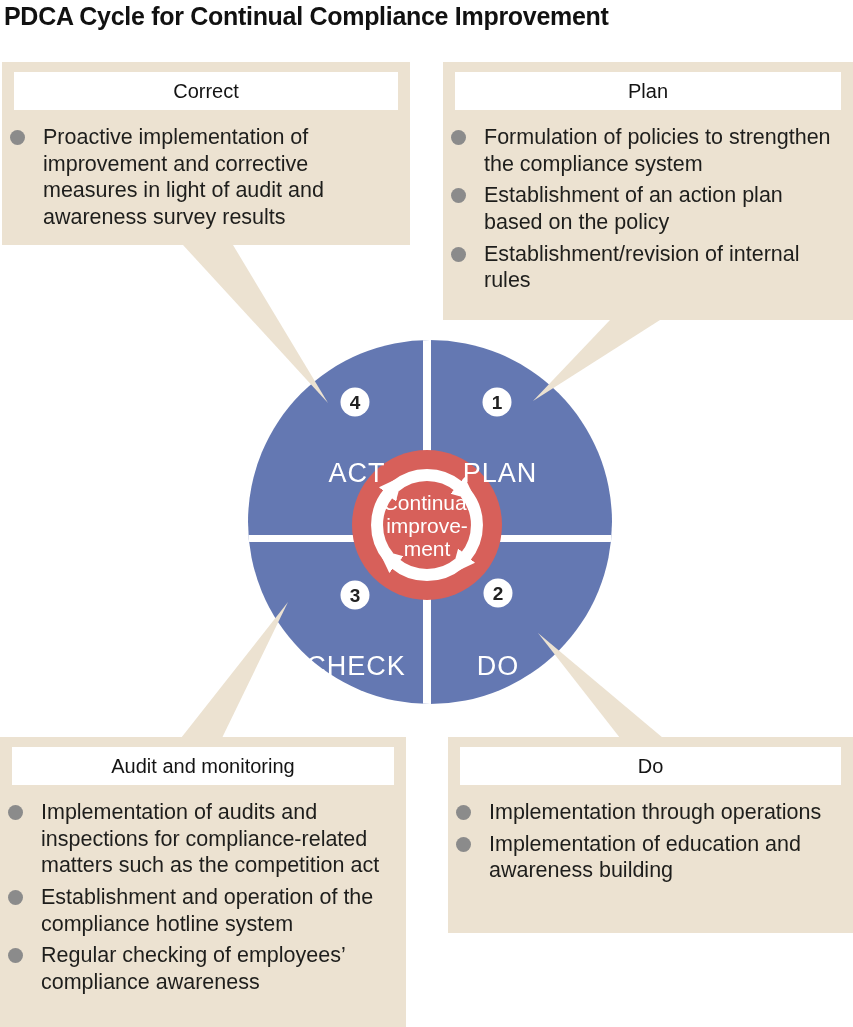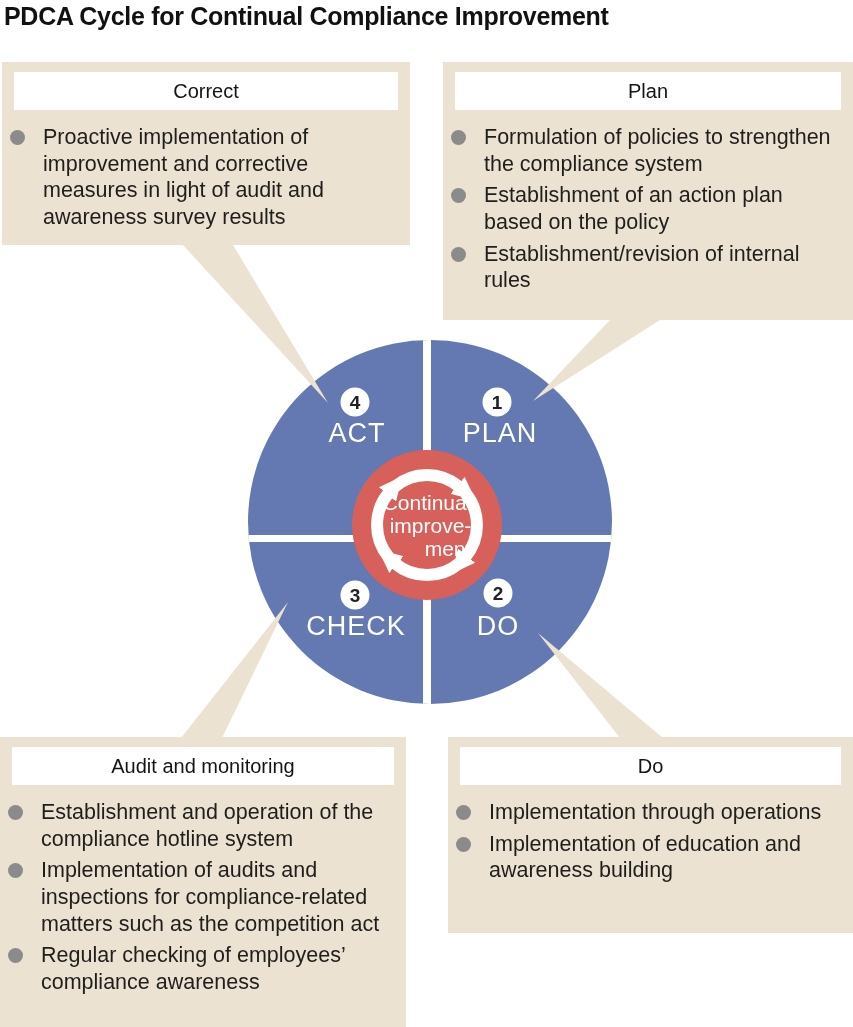--- a/index.html
+++ b/index.html
@@ -28,26 +28,26 @@
   .item-text { font-size:21.5px; line-height:1.24; color:#1E1E1C; }
 
   .q-badge {
     position:absolute; z-index:2; transform:translate(-50%,-50%);
     width:29px; height:29px; border-radius:50%; background:#ffffff;
     color:#222222; font-weight:bold; font-size:19px;
     display:flex; align-items:center; justify-content:center;
   }
   .q-label {
     position:absolute; z-index:2; transform:translate(-50%,-50%);
-    color:#ffffff; font-size:27px; letter-spacing:1px; white-space:nowrap;
+    color:#ffffff; font-size:27px; letter-spacing:1px; white-space:nowrap;margin-top:40px;
   }
   .center-label {
     position:absolute; z-index:2; left:427px; top:525px;
     transform:translate(-50%,-50%); color:#ffffff;
-    font-size:21px; line-height:23px; text-align:right; white-space:nowrap;
+    font-size:21px; line-height:23px; text-align:center; white-space:nowrap;
   }
 </style>
 </head>
 <body>
 
 <div class="canvas">
 
   <div class="page-title">PDCA Cycle for Continual Compliance Improvement</div>
 
   <svg class="diagram-svg" width="853" height="1027" viewBox="0 0 853 1027">
@@ -124,25 +124,25 @@
         <span class="item-text">Establishment/revision of internal rules</span>
       </div>
     </div>
   </div>
 
   <div class="info-box" style="left:0px; top:737px; width:406px; height:366px;">
     <div class="box-header">Audit and monitoring</div>
     <div class="box-items">
       <div class="box-item">
         <span class="bullet"></span>
-        <span class="item-text">Establishment and operation of the compliance hotline system</span>
+        <span class="item-text">Implementation of audits and inspections for compliance-related matters such as the competition act</span>
       </div>
       <div class="box-item">
         <span class="bullet"></span>
-        <span class="item-text">Implementation of audits and inspections for compliance-related matters such as the competition act</span>
+        <span class="item-text">Establishment and operation of the compliance hotline system</span>
       </div>
       <div class="box-item">
         <span class="bullet"></span>
         <span class="item-text">Regular checking of employees’ compliance awareness</span>
       </div>
     </div>
   </div>
 
   <div class="info-box" style="left:448px; top:737px; width:405px; height:196px;">
     <div class="box-header">Do</div>

